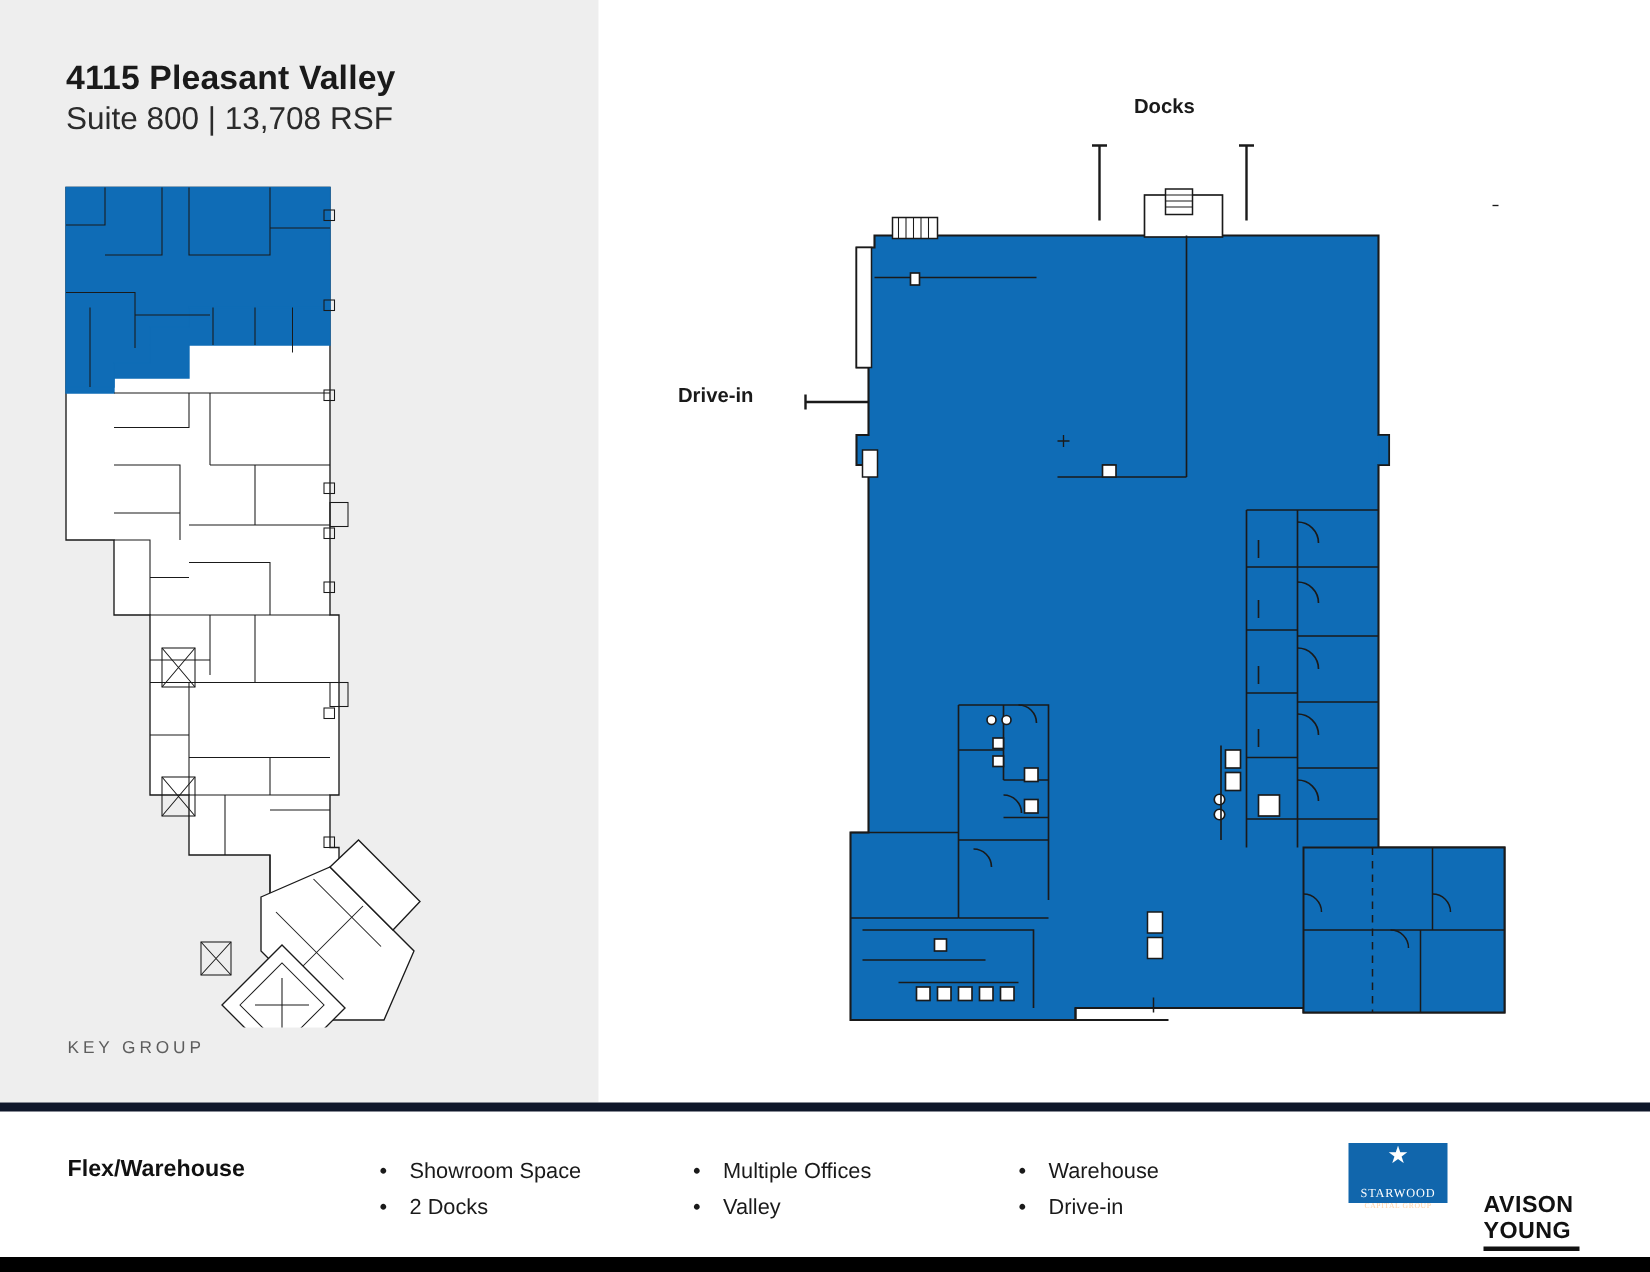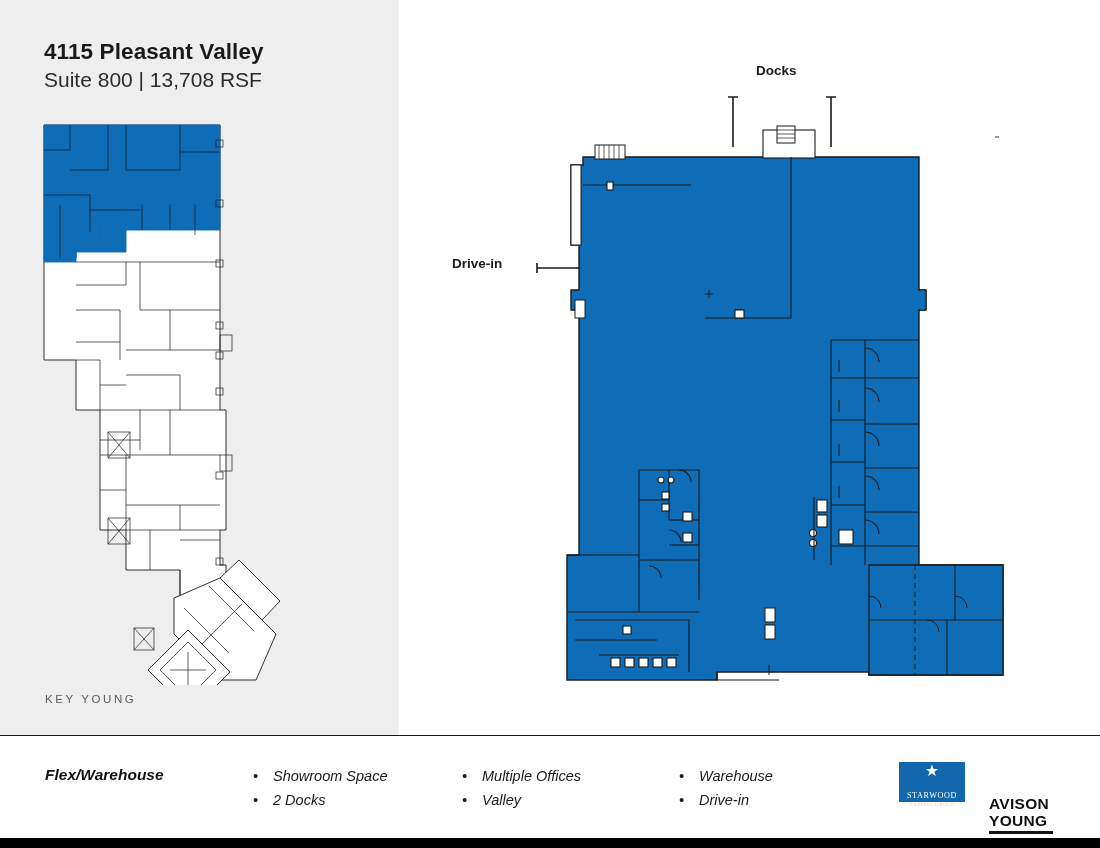--- a/index.html
+++ b/index.html
@@ -100,23 +100,22 @@
   }
 
   
   .footer {
     position: absolute;
     left: 0;
     top: 735px;
     width: 1100px;
     height: 113px;
     background: #ffffff;
-    border-top: 1px solid #0f172a;
+    border-top: 6px solid #0f172a;
     box-sizing: border-box;
-    font-style: italic;
   }
   .footer-title {
     position: absolute;
     left: 45px;
     top: 28px;
     font-size: 15.5px;
     font-weight: bold;
     color: #111111;
     line-height: 1.45;
     width: 210px;
@@ -300,21 +299,21 @@
       <g stroke="#1a1a1a" stroke-width="0.9" fill="#ffffff">
         <path d="M118 560 L158 520 L200 562 L160 602 Z"></path>
       </g>
       <g stroke="#1a1a1a" stroke-width="0.7" fill="none">
         <path d="M130 560 L158 532 L186 560 L158 588 Z"></path>
         <path d="M140 560 L176 560"></path>
         <path d="M158 542 L158 578"></path>
       </g>
     </svg>
 
-    <div class="key-plan-label">KEY YOUNG</div>
+    <div class="key-plan-label">KEY GROUP</div>
   </div>
 
   <div class="right-panel"></div>
 
   <div class="label-docks">Docks</div>
   <div class="label-drivein">Drive-in</div>
 
   <svg class="floorplan-svg" width="701" height="735" viewBox="0 0 701 735">
 
     <g stroke="#1a1a1a" stroke-width="1.6" fill="none">

